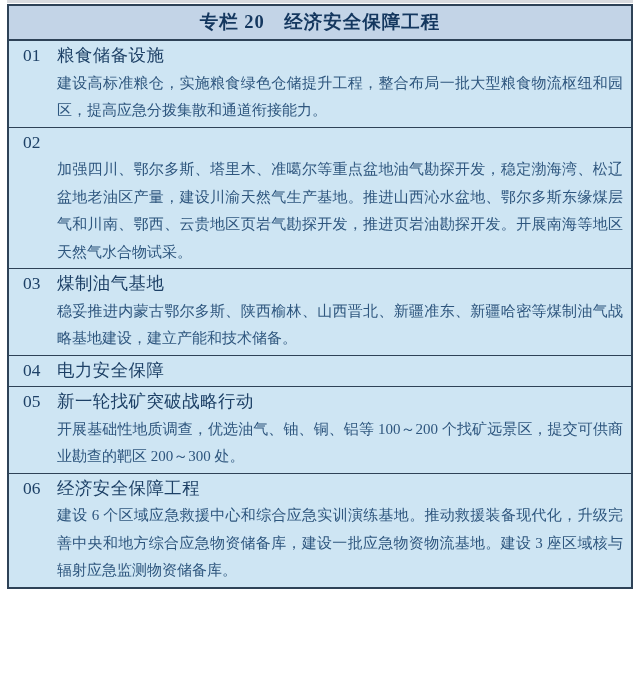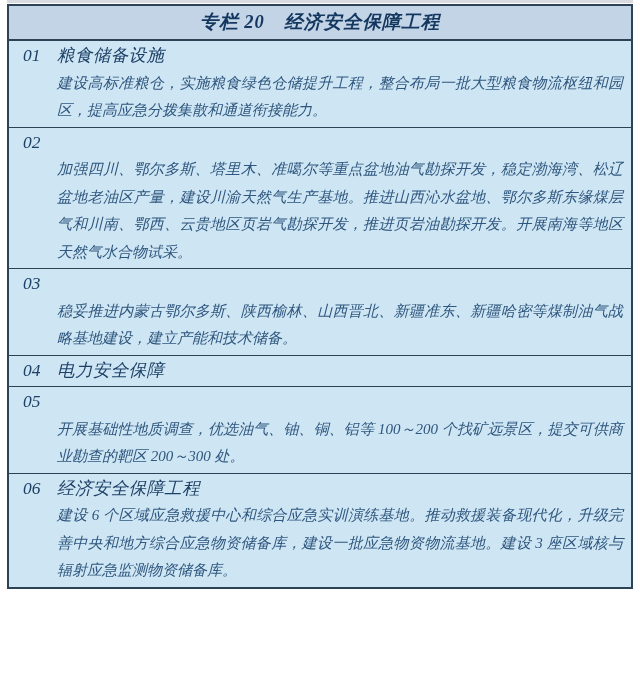--- a/index.html
+++ b/index.html
@@ -5,21 +5,21 @@
   :root {
     --page_bg: #ffffff;
     --header_bg: #c3d4e7;
     --body_bg: #cee5f3;
     --border: #2e4257;
     --header_text: #14375f;
     --title_text: #1d4066;
     --desc_text: #2e567e;
     --top_strip: #d9dbdf;
   }
-  * { box-sizing: border-box; font-style: italic; }
+  * { box-sizing: border-box; }
   html, body {
     margin: 0; padding: 0;
     width: 640px; height: 694px;
     background: var(--page_bg);
     font-family: "Liberation Serif", "DejaVu Serif", serif;
   }
   .top-strip {
     height: 3px;
     margin: 0 7px;
     background: var(--top_strip);
@@ -86,34 +86,36 @@
   <section class="row">
     <div class="row-head">
       <span class="num">02</span>
     </div>
     <p class="desc">加强四川、鄂尔多斯、塔里木、准噶尔等重点盆地油气勘探开发，稳定渤海湾、松辽盆地老油区产量，建设川渝天然气生产基地。推进山西沁水盆地、鄂尔多斯东缘煤层气和川南、鄂西、云贵地区页岩气勘探开发，推进页岩油勘探开发。开展南海等地区天然气水合物试采。</p>
   </section>
 
   <section class="row">
     <div class="row-head">
       <span class="num">03</span>
+      <span class="ttl">煤制油气基地</span>
     </div>
     <p class="desc">稳妥推进内蒙古鄂尔多斯、陕西榆林、山西晋北、新疆准东、新疆哈密等煤制油气战略基地建设，建立产能和技术储备。</p>
   </section>
 
   <section class="row">
     <div class="row-head">
       <span class="num">04</span>
       <span class="ttl">电力安全保障</span>
     </div>
   </section>
 
   <section class="row">
     <div class="row-head">
       <span class="num">05</span>
+      <span class="ttl">新一轮找矿突破战略行动</span>
     </div>
     <p class="desc">开展基础性地质调查，优选油气、铀、铜、铝等 100～200 个找矿远景区，提交可供商业勘查的靶区 200～300 处。</p>
   </section>
 
   <section class="row">
     <div class="row-head">
       <span class="num">06</span>
       <span class="ttl">经济安全保障工程</span>
     </div>
     <p class="desc">建设 6 个区域应急救援中心和综合应急实训演练基地。推动救援装备现代化，升级完善中央和地方综合应急物资储备库，建设一批应急物资物流基地。建设 3 座区域核与辐射应急监测物资储备库。</p>

